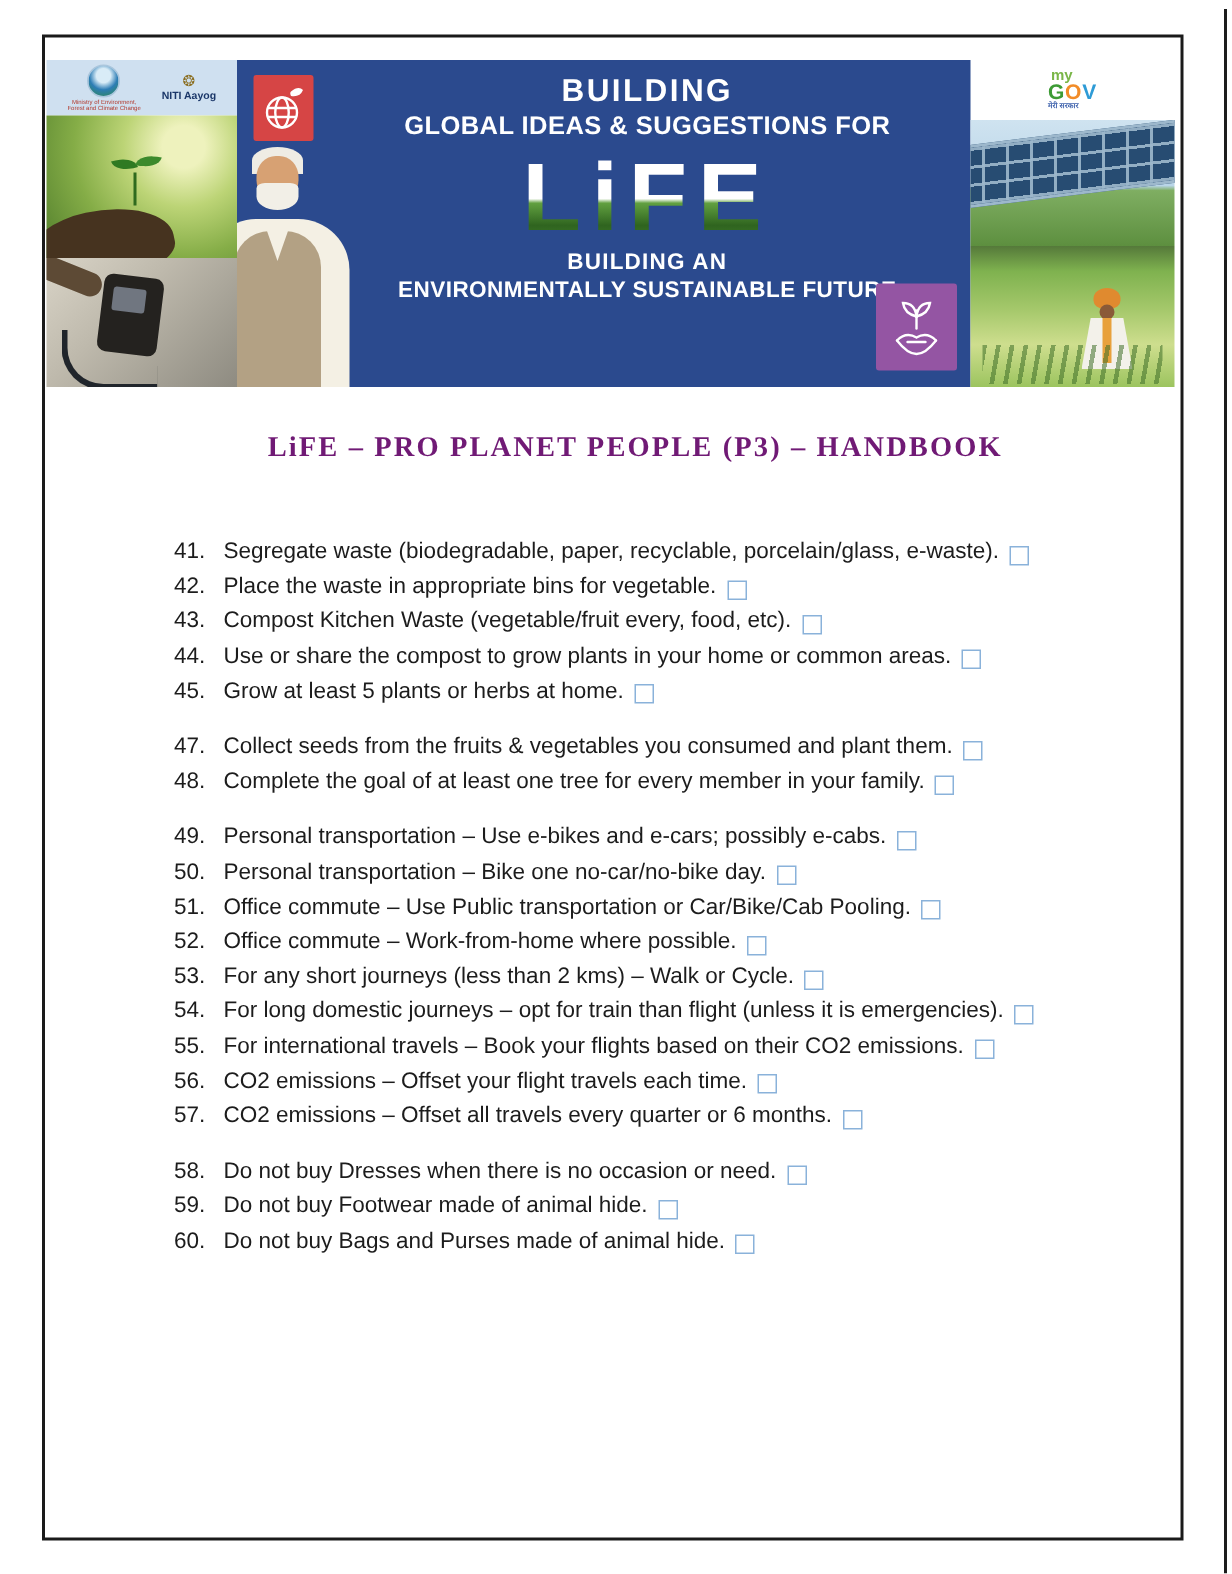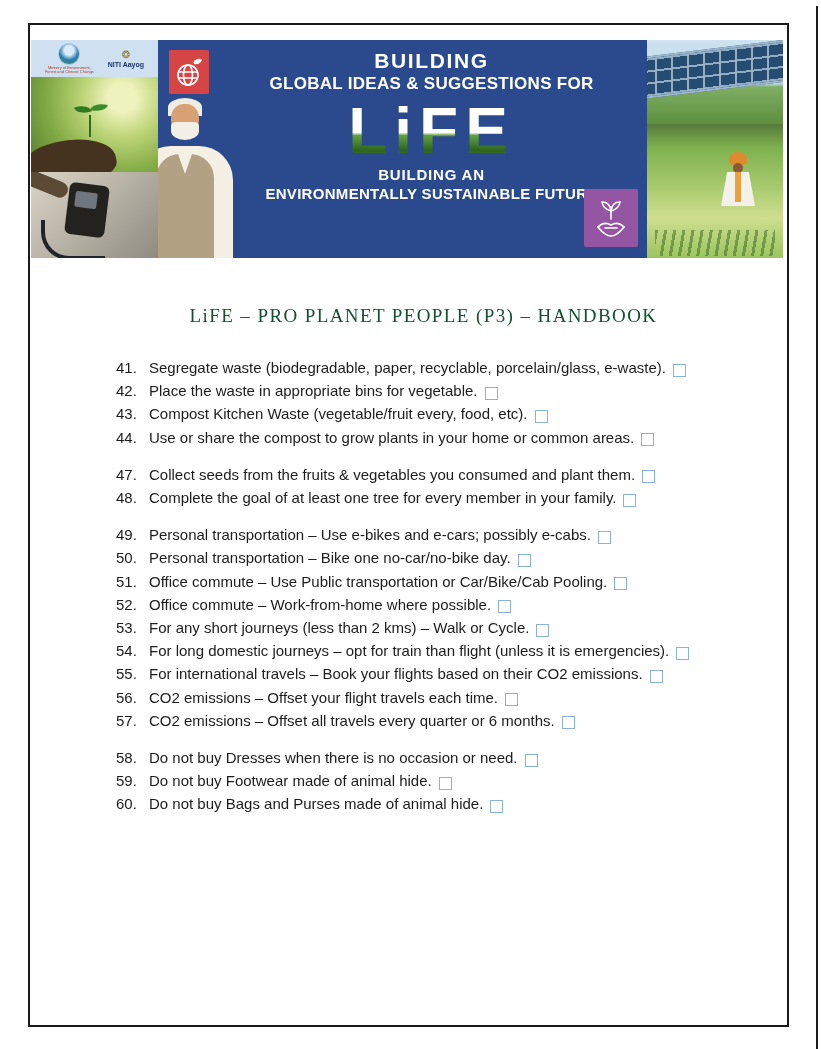--- a/index.html
+++ b/index.html
@@ -95,23 +95,23 @@
      background:linear-gradient(180deg,#55793a 0%, #7fb24f 18%, #a5c86b 45%, #cede8e 70%, #9cc45f 100%); }
   .farmer-turban { position:absolute; left:82px; top:28px; width:18px; height:14px; background:#e08a2f; border-radius:50% 50% 40% 40%; }
   .farmer-face { position:absolute; left:86px; top:39px; width:10px; height:10px; background:#8a5a38; border-radius:50%; }
   .farmer-body { position:absolute; left:74px; top:48px; width:34px; height:34px; background:#f3f1ea;
      clip-path:polygon(18% 0, 82% 0, 100% 100%, 0 100%); }
   .farmer-scarf { position:absolute; left:88px; top:48px; width:6px; height:30px; background:#e8a13c; }
   .crop-blades { position:absolute; left:8px; bottom:2px; width:120px; height:26px;
      background:repeating-linear-gradient(100deg, rgba(62,110,40,0.55) 0 3px, transparent 3px 9px); }
 
   
-  .doc-title { position:absolute; top:280px; left:0; width:100%; box-sizing:border-box; padding-left:30px;
-     text-align:center; font-family:"Liberation Serif", serif; font-weight:normal; font-size:19px;
-     letter-spacing:1.4px; color:#14532d; }
+  .doc-title { position:absolute; top:263px; left:0; width:100%; box-sizing:border-box; padding-left:30px;
+     text-align:center; font-family:"Liberation Serif", serif; font-weight:bold; font-size:19px;
+     letter-spacing:1.4px; color:#701a75; }
 
   .checklist { position:absolute; top:331px; left:86px; width:660px; font-size:15px; color:#1c1c1c; }
   .group { margin-bottom:14px; }
   .row { display:flex; align-items:center; line-height:23.2px; }
   .num { width:33px; flex-shrink:0; }
   .txt { white-space:nowrap; }
   .checkbox { width:11px; height:11px; border:1.5px solid #8ab2da; background:#ffffff;
      margin-left:7px; margin-top:5px; flex-shrink:0; display:inline-block; }
 
   svg { display:block; }
@@ -190,20 +190,27 @@
             <path d="M19 14 q8 -2 9 -9 q-8 0 -9 9z" fill="none"></path>
             <path d="M6 30 q6 -6 13 -2 q7 -4 13 2"></path>
             <path d="M6 30 q7 9 13 9 q6 0 13 -9"></path>
             <path d="M13 31 h12"></path>
           </g>
         </svg>
       </div>
     </div>
 
     <div class="banner-right">
+      <div class="mygov-strip">
+        <div class="mygov-logo">
+          <div class="mygov-my">my</div>
+          <div class="mygov-gov"><span class="mygov-g">G</span><span class="mygov-o">O</span><span class="mygov-v">V</span></div>
+          <div class="mygov-tagline">मेरी सरकार</div>
+        </div>
+      </div>
       <div class="photo-solar">
         <div class="solar-panel"></div>
       </div>
       <div class="photo-farmer">
         <div class="farmer-turban"></div>
         <div class="farmer-face"></div>
         <div class="farmer-body"></div>
         <div class="farmer-scarf"></div>
         <div class="crop-blades"></div>
       </div>
@@ -227,20 +234,25 @@
         <div class="row">
           <span class="num">43.</span>
           <span class="txt">Compost Kitchen Waste (vegetable/fruit every, food, etc).</span>
           <span class="checkbox"></span>
         </div>
         <div class="row">
           <span class="num">44.</span>
           <span class="txt">Use or share the compost to grow plants in your home or common areas.</span>
           <span class="checkbox"></span>
         </div>
+        <div class="row">
+          <span class="num">45.</span>
+          <span class="txt">Grow at least 5 plants or herbs at home.</span>
+          <span class="checkbox"></span>
+        </div>
       </div>
       <div class="group">
         <div class="row">
           <span class="num">47.</span>
           <span class="txt">Collect seeds from the fruits &amp; vegetables you consumed and plant them.</span>
           <span class="checkbox"></span>
         </div>
         <div class="row">
           <span class="num">48.</span>
           <span class="txt">Complete the goal of at least one tree for every member in your family.</span>

